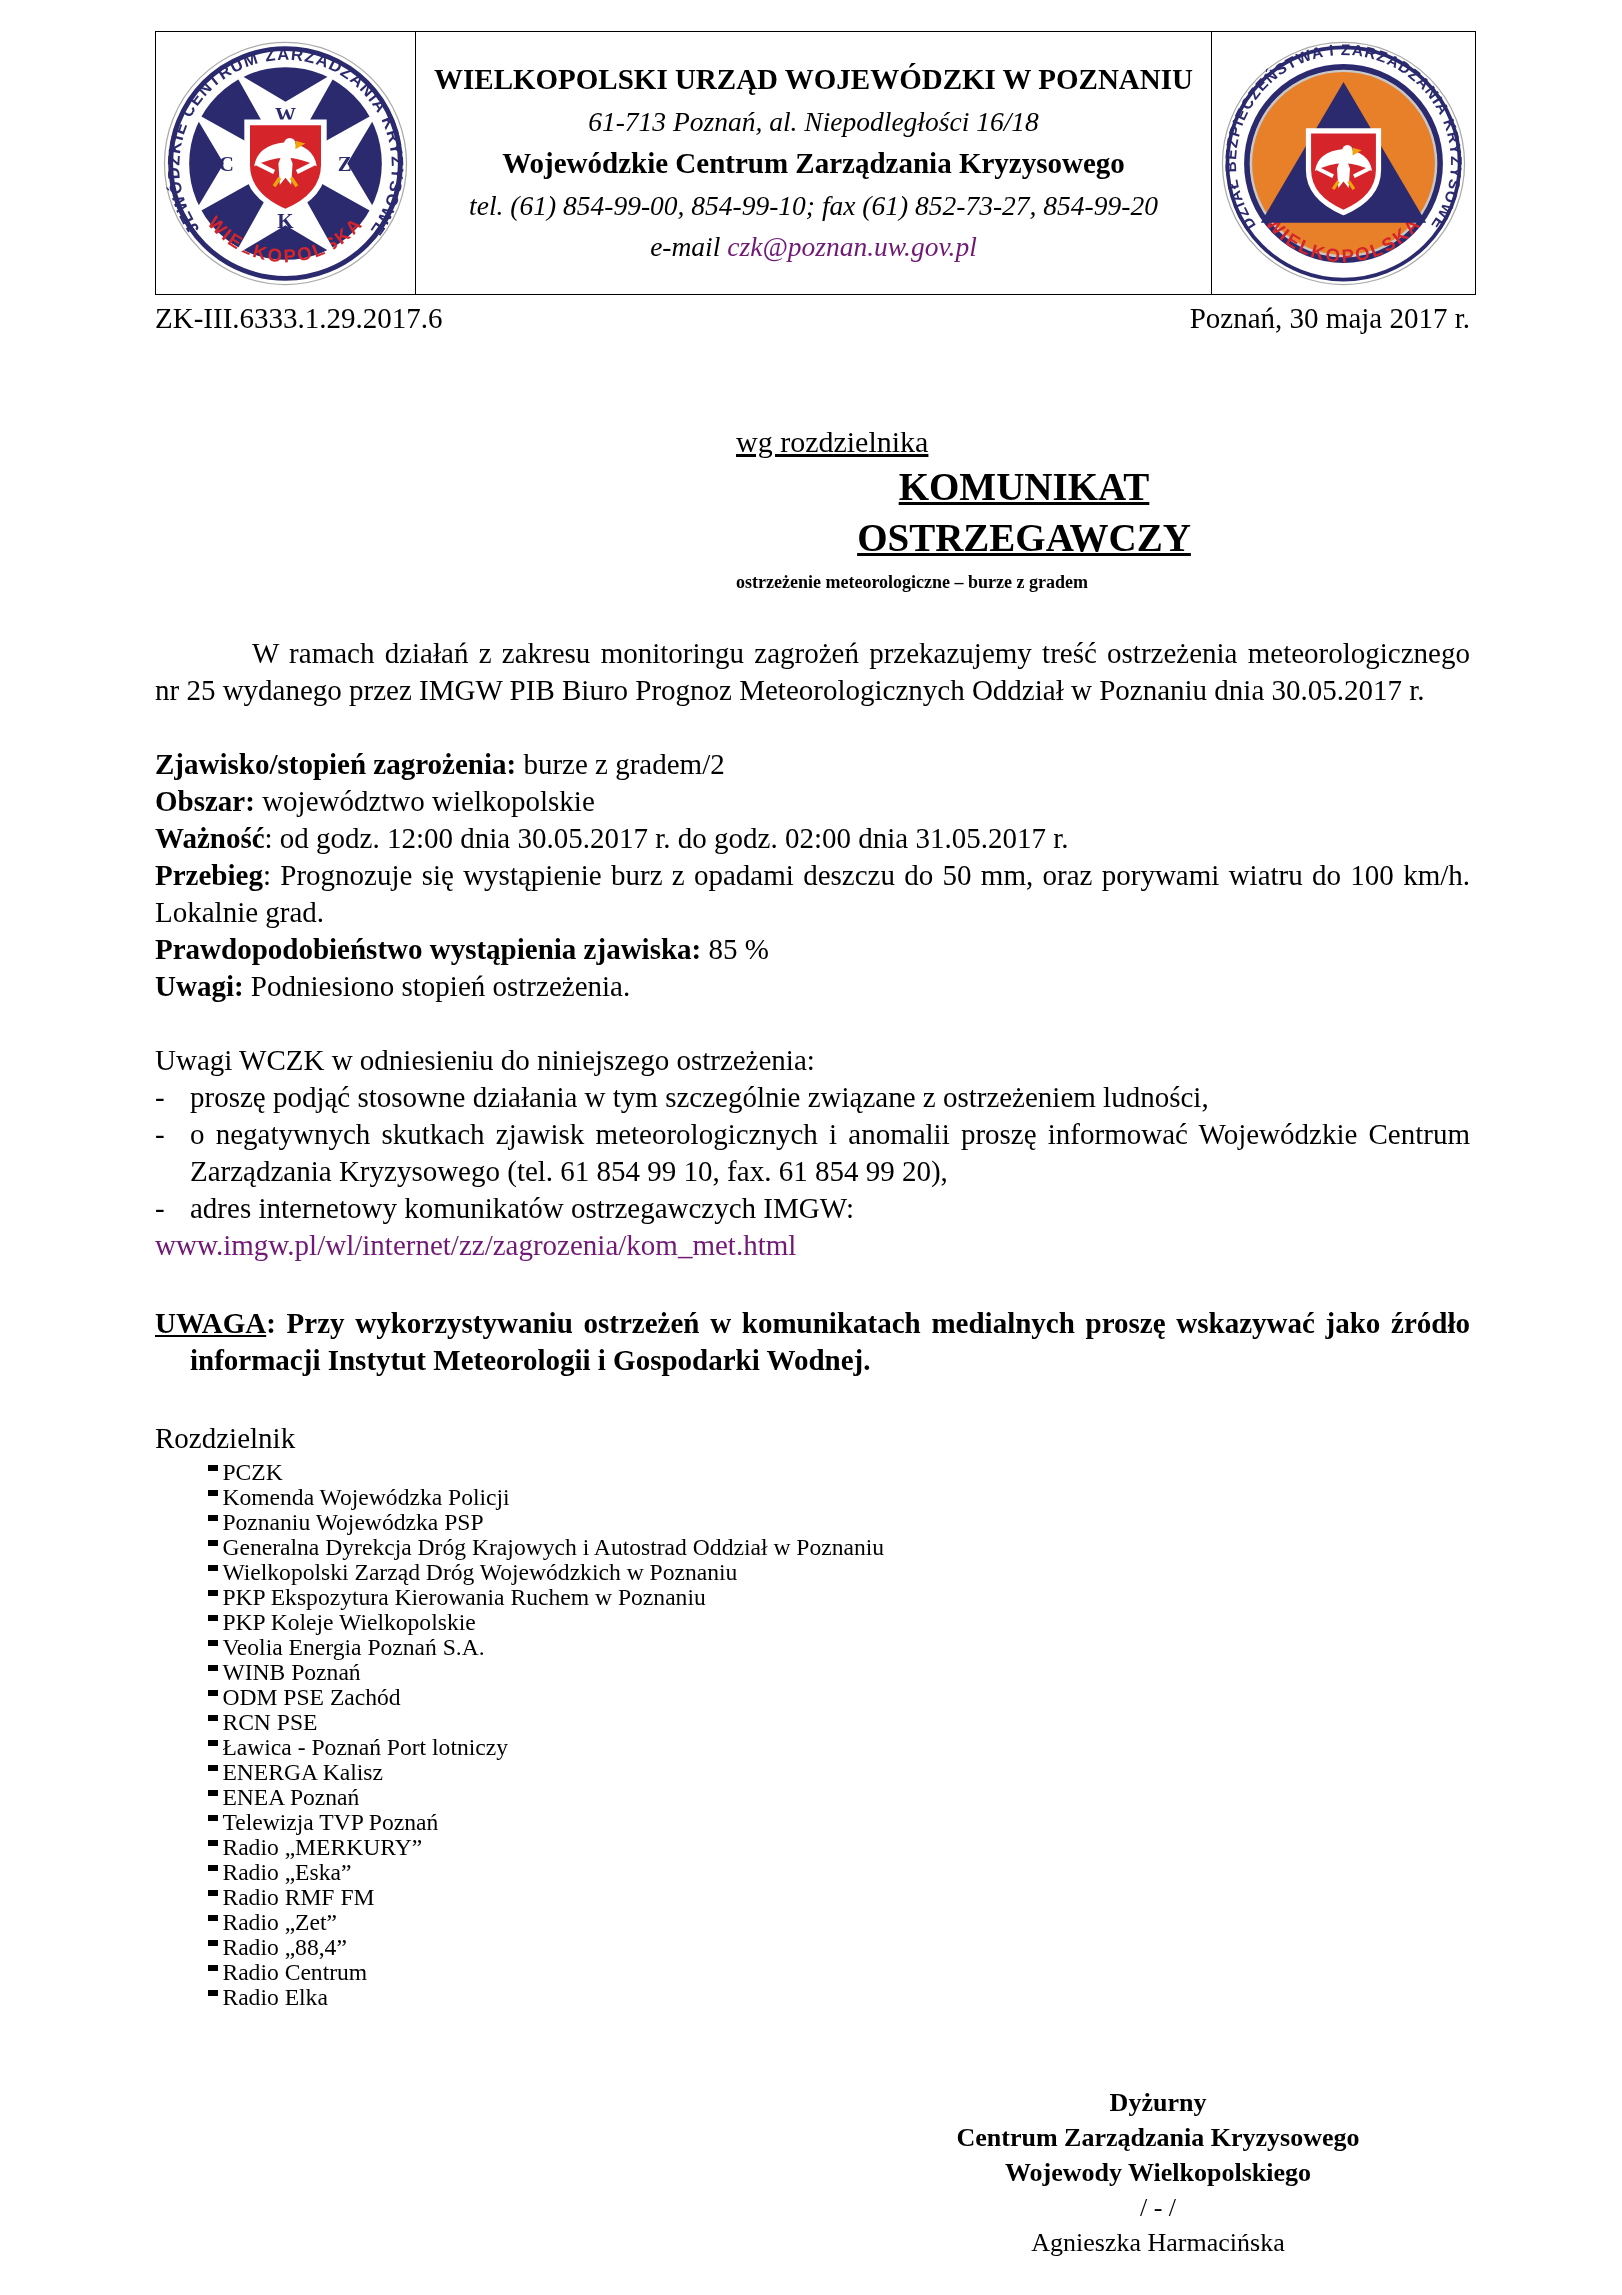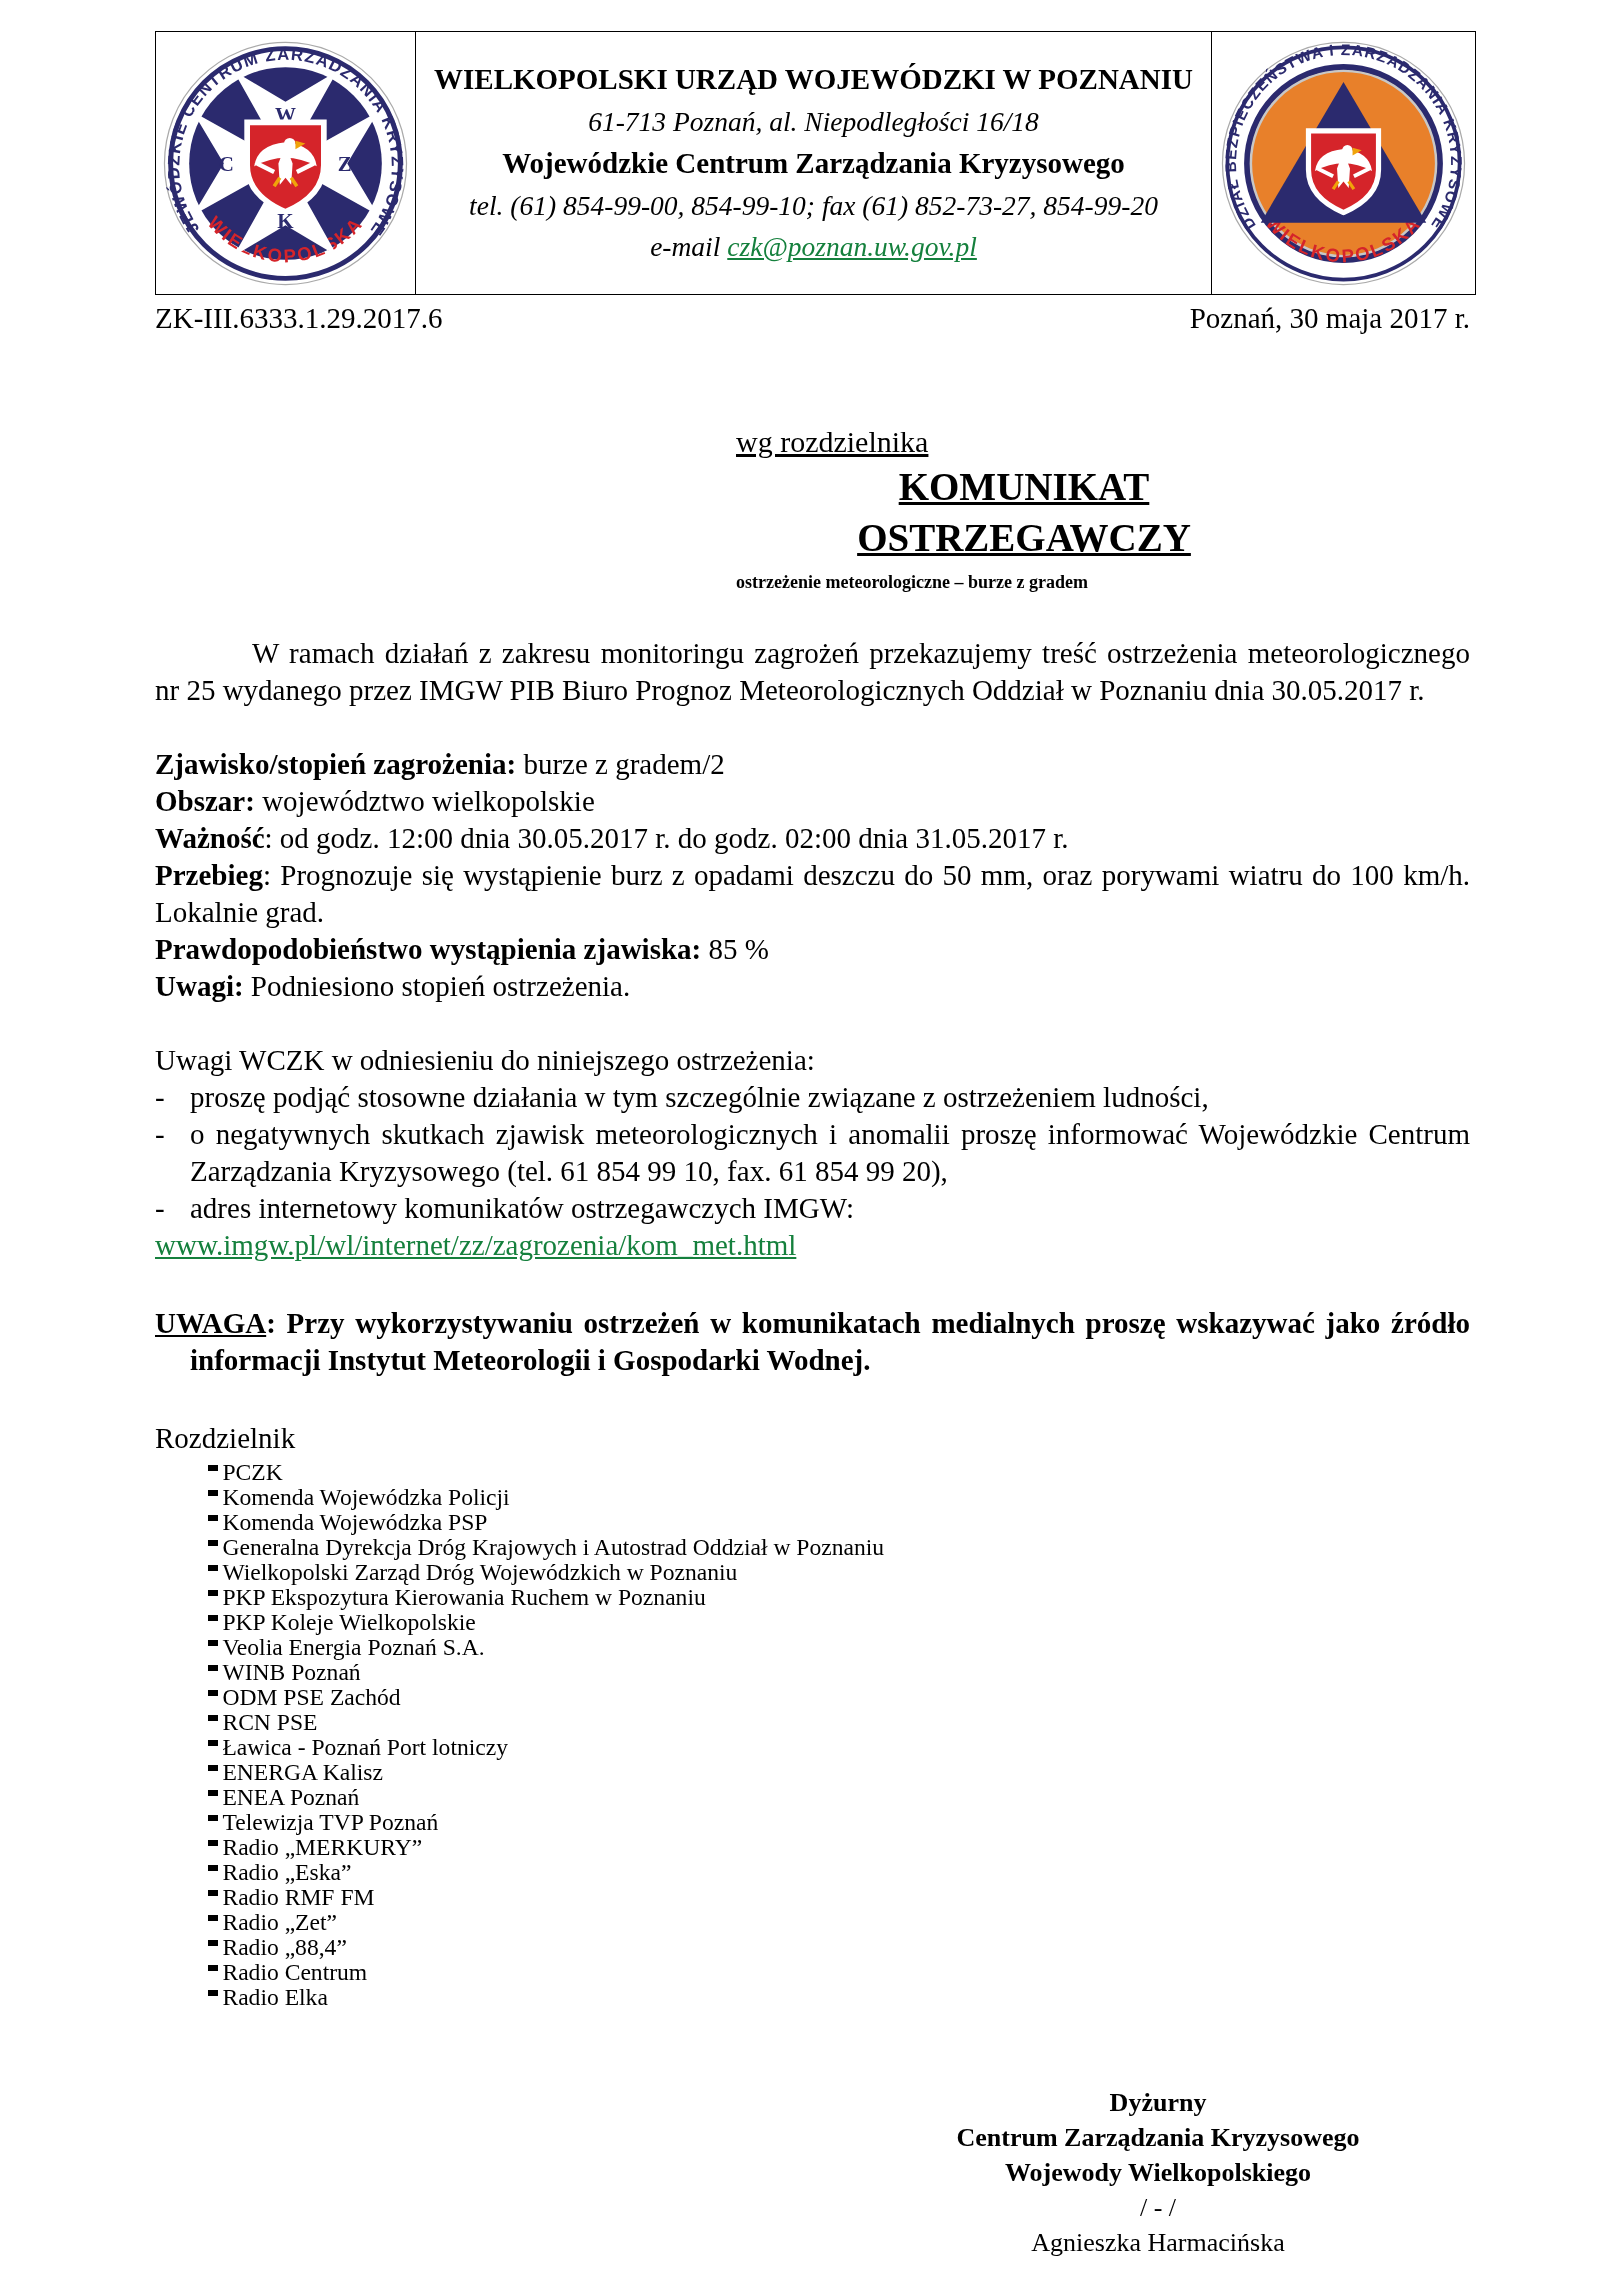--- a/index.html
+++ b/index.html
@@ -17,21 +17,21 @@
   table.lh{border-collapse:collapse;margin-top:31px;width:1319px;table-layout:fixed;}
   table.lh td{border:1.3px solid #000;vertical-align:middle;padding:0;background:#fff;}
   td.logo-cell{width:259px;height:262px;text-align:center;}
   td.logo-cell.right{width:263px;}
   td.center-cell{width:795px;text-align:center;}
   .org-line1{font-weight:bold;font-size:29px;line-height:43px;}
   .org-line2{font-style:italic;font-size:27.5px;line-height:41px;}
   .org-line3{font-weight:bold;font-size:29px;line-height:43px;}
   .org-line4{font-style:italic;font-size:27.5px;line-height:41px;}
   .org-line5{font-style:italic;font-size:27.5px;line-height:42px;}
-  a.blue-link{color:#15803d;text-decoration:underline;cursor:pointer;}
+  a.blue-link{color:#701a75;cursor:pointer;}
   .logo-svg{width:247px;height:247px;display:block;margin:6.5px auto;}
 
   
   .ref-row{display:flex;justify-content:space-between;font-size:29px;line-height:37px;margin-top:5.2px;}
 
   
   .title-block{margin-left:581px;width:576px;margin-top:85px;}
   .title-to{font-size:30px;line-height:39px;text-decoration:underline;margin-top:48px;}
   .title-main{font-size:39px;line-height:51px;font-weight:bold;text-decoration:underline;text-align:center;}
   .title-sub{font-size:18px;line-height:38px;text-align:left;font-weight:bold;}
@@ -182,21 +182,21 @@
     </div>
 
     <div class="uwaga hang just">
       <span class="b u">UWAGA</span><span class="b">: Przy wykorzystywaniu ostrzeżeń w komunikatach medialnych proszę wskazywać jako źródło informacji Instytut Meteorologii i Gospodarki Wodnej.</span>
     </div>
 
     <div class="rozdz-head">Rozdzielnik</div>
     <ul class="rozdz">
       <li>PCZK</li>
       <li>Komenda Wojewódzka Policji</li>
-      <li>Komenda Wojewódzka PSP</li>
+      <li>Poznaniu Wojewódzka PSP</li>
       <li>Generalna Dyrekcja Dróg Krajowych i Autostrad  Oddział w Poznaniu</li>
       <li>Wielkopolski Zarząd Dróg Wojewódzkich w Poznaniu</li>
       <li>PKP Ekspozytura Kierowania Ruchem w Poznaniu</li>
       <li>PKP Koleje Wielkopolskie</li>
       <li>Veolia Energia Poznań  S.A.</li>
       <li>WINB Poznań</li>
       <li>ODM PSE Zachód</li>
       <li>RCN PSE</li>
       <li>Ławica - Poznań Port lotniczy</li>
       <li>ENERGA Kalisz</li>

